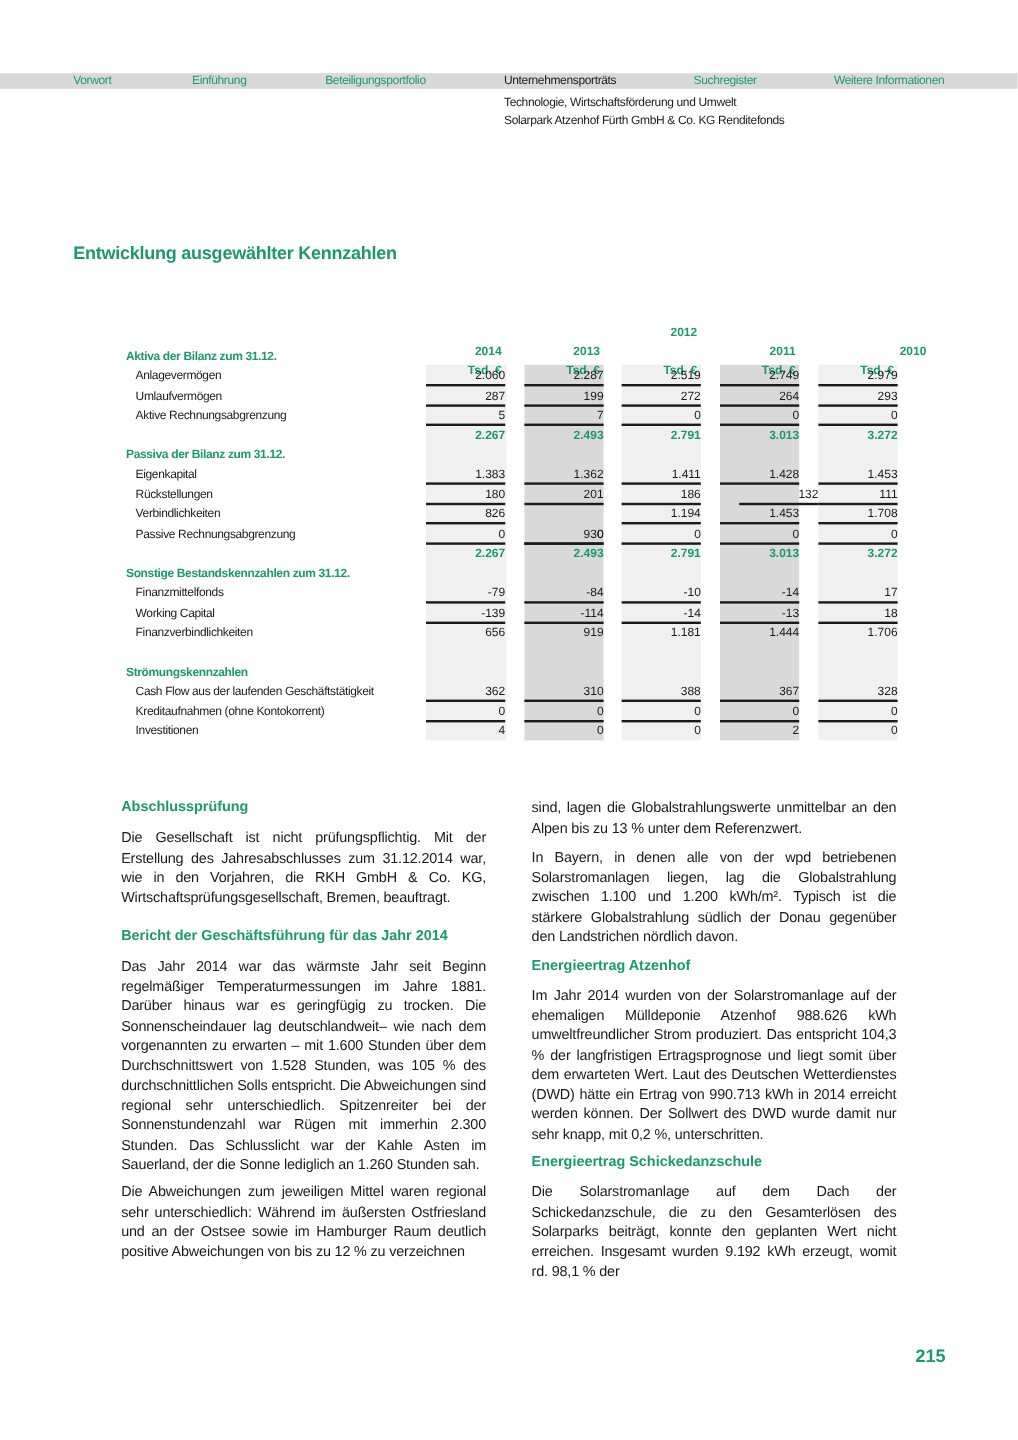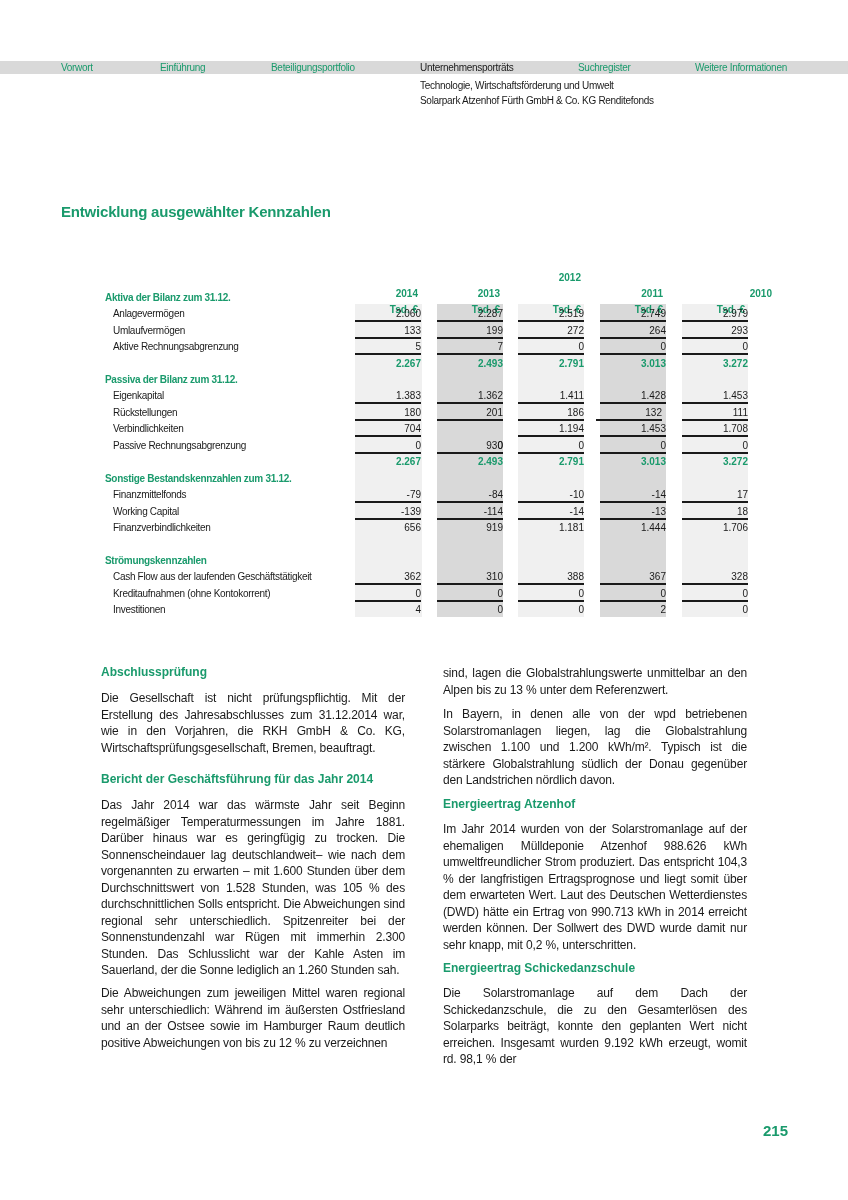--- a/index.html
+++ b/index.html
@@ -60,21 +60,21 @@
 
 <div id="table-body">
     <div class="sec" style="top: 292px;">Aktiva der Bilanz zum 31.12.</div>
     <div class="lbl" style="top: 308px; text-align: center;">Anlagevermögen</div>
     <div class="cell rule" style="left: 355px; top: 306px;">2.060</div>
     <div class="cell rule" style="left: 437px; top: 306px;">2.287</div>
     <div class="cell rule" style="left: 518px; top: 306px;">2.519</div>
     <div class="cell rule" style="left: 600px; top: 306px;">2.749</div>
     <div class="cell rule" style="left: 682px; top: 306px;">2.979</div>
     <div class="lbl" style="top: 324.5px;">Umlaufvermögen</div>
-    <div class="cell rule" style="left: 355px; top: 322.5px;">133</div>
+    <div class="cell rule" style="left: 355px; top: 322.5px;">287</div>
     <div class="cell rule" style="left: 437px; top: 322.5px;">199</div>
     <div class="cell rule" style="left: 518px; top: 322.5px;">272</div>
     <div class="cell rule" style="left: 600px; top: 322.5px;">264</div>
     <div class="cell rule" style="left: 682px; top: 322.5px;">293</div>
     <div class="lbl" style="top: 341px;">Aktive Rechnungsabgrenzung</div>
     <div class="cell rule" style="left: 355px; top: 339px;">5</div>
     <div class="cell rule" style="left: 437px; top: 339px;">7</div>
     <div class="cell rule" style="left: 518px; top: 339px;">0</div>
     <div class="cell rule" style="left: 600px; top: 339px;">0</div>
     <div class="cell rule" style="left: 682px; top: 339px;">0</div>
@@ -87,24 +87,24 @@
     <div class="lbl" style="top: 390px;">Eigenkapital</div>
     <div class="cell rule" style="left: 355px; top: 388px;">1.383</div>
     <div class="cell rule" style="left: 437px; top: 388px;">1.362</div>
     <div class="cell rule" style="left: 518px; top: 388px;">1.411</div>
     <div class="cell rule" style="left: 600px; top: 388px;">1.428</div>
     <div class="cell rule" style="left: 682px; top: 388px;">1.453</div>
     <div class="lbl" style="top: 406.5px;">Rückstellungen</div>
     <div class="cell rule" style="left: 355px; top: 404.5px;">180</div>
     <div class="cell rule" style="left: 437px; top: 404.5px;">201</div>
     <div class="cell rule" style="left: 518px; top: 404.5px;">186</div>
-    <div class="cell rule" style="left: 596px; top: 404.5px;">132</div>
+    <div class="cell rule" style="left: 616px; top: 404.5px;">132</div>
     <div class="cell rule" style="left: 682px; top: 404.5px;">111</div>
     <div class="lbl" style="top: 423px;">Verbindlichkeiten</div>
-    <div class="cell rule" style="left: 355px; top: 421px;">704</div>
+    <div class="cell rule" style="left: 355px; top: 421px;">826</div>
     <div class="cell rule" style="left: 437px; top: 438px;">930</div>
     <div class="cell rule" style="left: 518px; top: 421px;">1.194</div>
     <div class="cell rule" style="left: 600px; top: 421px;">1.453</div>
     <div class="cell rule" style="left: 682px; top: 421px;">1.708</div>
     <div class="lbl" style="top: 439.5px;">Passive Rechnungsabgrenzung</div>
     <div class="cell rule" style="left: 355px; top: 437.5px;">0</div>
     <div class="cell rule" style="left: 437px; top: 437.5px;">0</div>
     <div class="cell rule" style="left: 518px; top: 437.5px;">0</div>
     <div class="cell rule" style="left: 600px; top: 437.5px;">0</div>
     <div class="cell rule" style="left: 682px; top: 437.5px;">0</div>

